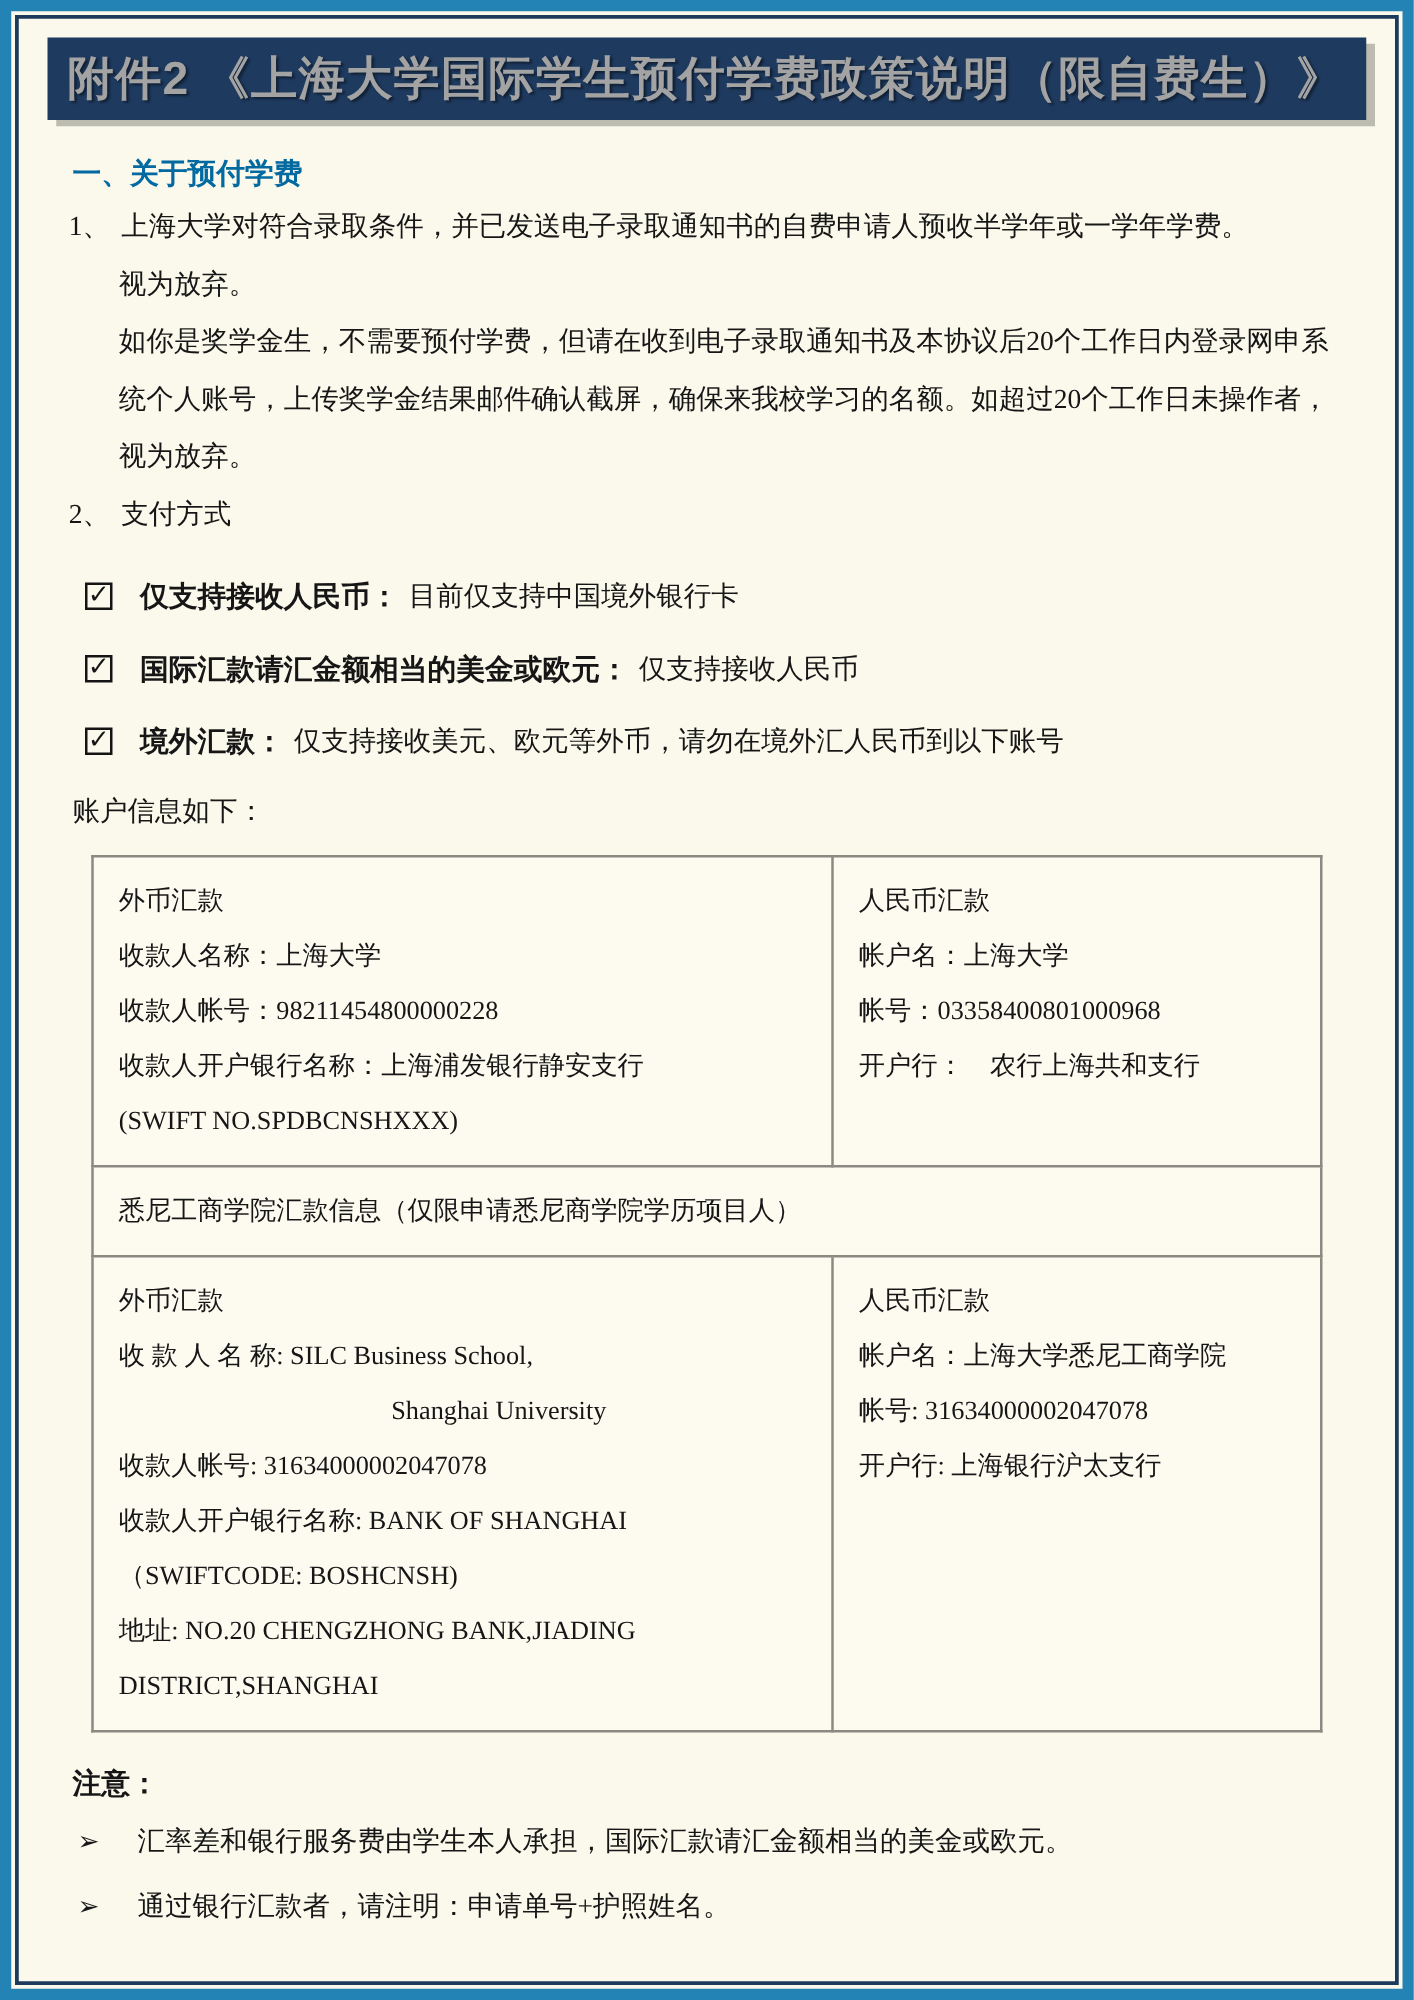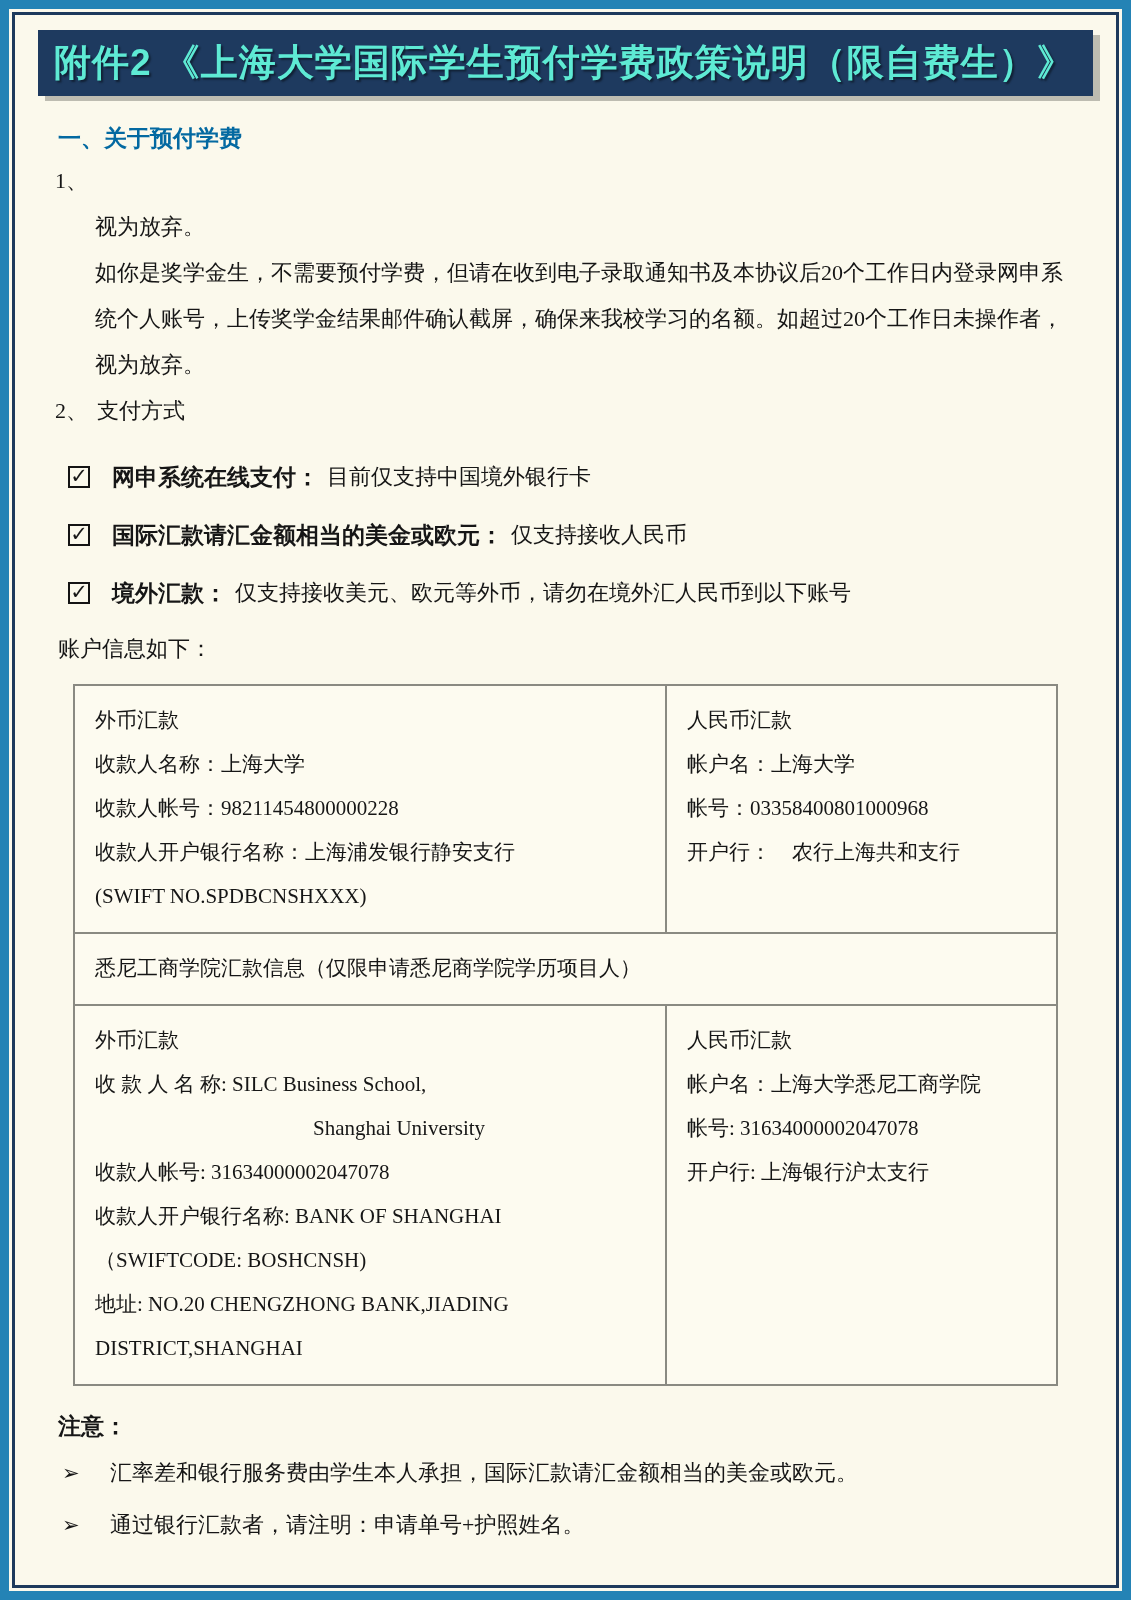--- a/index.html
+++ b/index.html
@@ -14,21 +14,21 @@
   .inner { position:absolute; inset:3px; border:3px solid #1d3a5c; background:#fbf9ec; overflow:hidden; }
 
   .banner {
     margin:15px 23px 0 23px;
     height:66px;
     background:#1e3a5f;
     box-shadow:7px 5px 0 rgba(138,138,130,0.55);
     display:flex; align-items:center;
     padding-left:16px;
     font-family:"Liberation Sans","DejaVu Sans",sans-serif;
-    font-weight:700; font-size:37px; color:#5eead4;
+    font-weight:700; font-size:37px; color:#a3a3a3;
     letter-spacing:1px;
     text-shadow:2px 2px 2px rgba(0,0,0,0.45);
     white-space:nowrap;
   }
 
   .section-heading {
     margin:22px 0 0 43px;
     font-family:"Liberation Sans","DejaVu Sans",sans-serif;
     font-weight:700; font-size:23px; line-height:40px; color:#0369a1;
   }
@@ -90,37 +90,38 @@
   <div class="inner">
 
     <div class="banner">
       <span>附件2 《上海大学国际学生预付学费政策说明（限自费生）》</span>
     </div>
 
     <div class="section-heading">一、关于预付学费</div>
 
     <div class="bodyline marker-line">
       <span class="marker">1、</span>
+      <span>上海大学对符合录取条件，并已发送电子录取通知书的自费申请人预收半学年或一学年学费。</span>
     </div>
     <div class="bodyline cont">视为放弃。</div>
     <div class="bodyline cont">如你是奖学金生，不需要预付学费，但请在收到电子录取通知书及本协议后20个工作日内登录网申系</div>
     <div class="bodyline cont">统个人账号，上传奖学金结果邮件确认截屏，确保来我校学习的名额。如超过20个工作日未操作者，</div>
     <div class="bodyline cont">视为放弃。</div>
 
     <div class="bodyline marker-line">
       <span class="marker">2、</span>
       <span>支付方式</span>
     </div>
 
     <div class="pm-section">
       <div class="pm-row">
         <span class="checkbox">
             <span>✓</span>
           </span>
-        <span class="pm-label">网申系统在线支付：</span>
+        <span class="pm-label">仅支持接收人民币：</span>
         <span class="pm-detail">目前仅支持中国境外银行卡</span>
       </div>
       <div class="pm-row">
         <span class="checkbox">
             <span>✓</span>
           </span>
         <span class="pm-label">国际汇款请汇金额相当的美金或欧元：</span>
         <span class="pm-detail">仅支持接收人民币</span>
       </div>
       <div class="pm-row">

